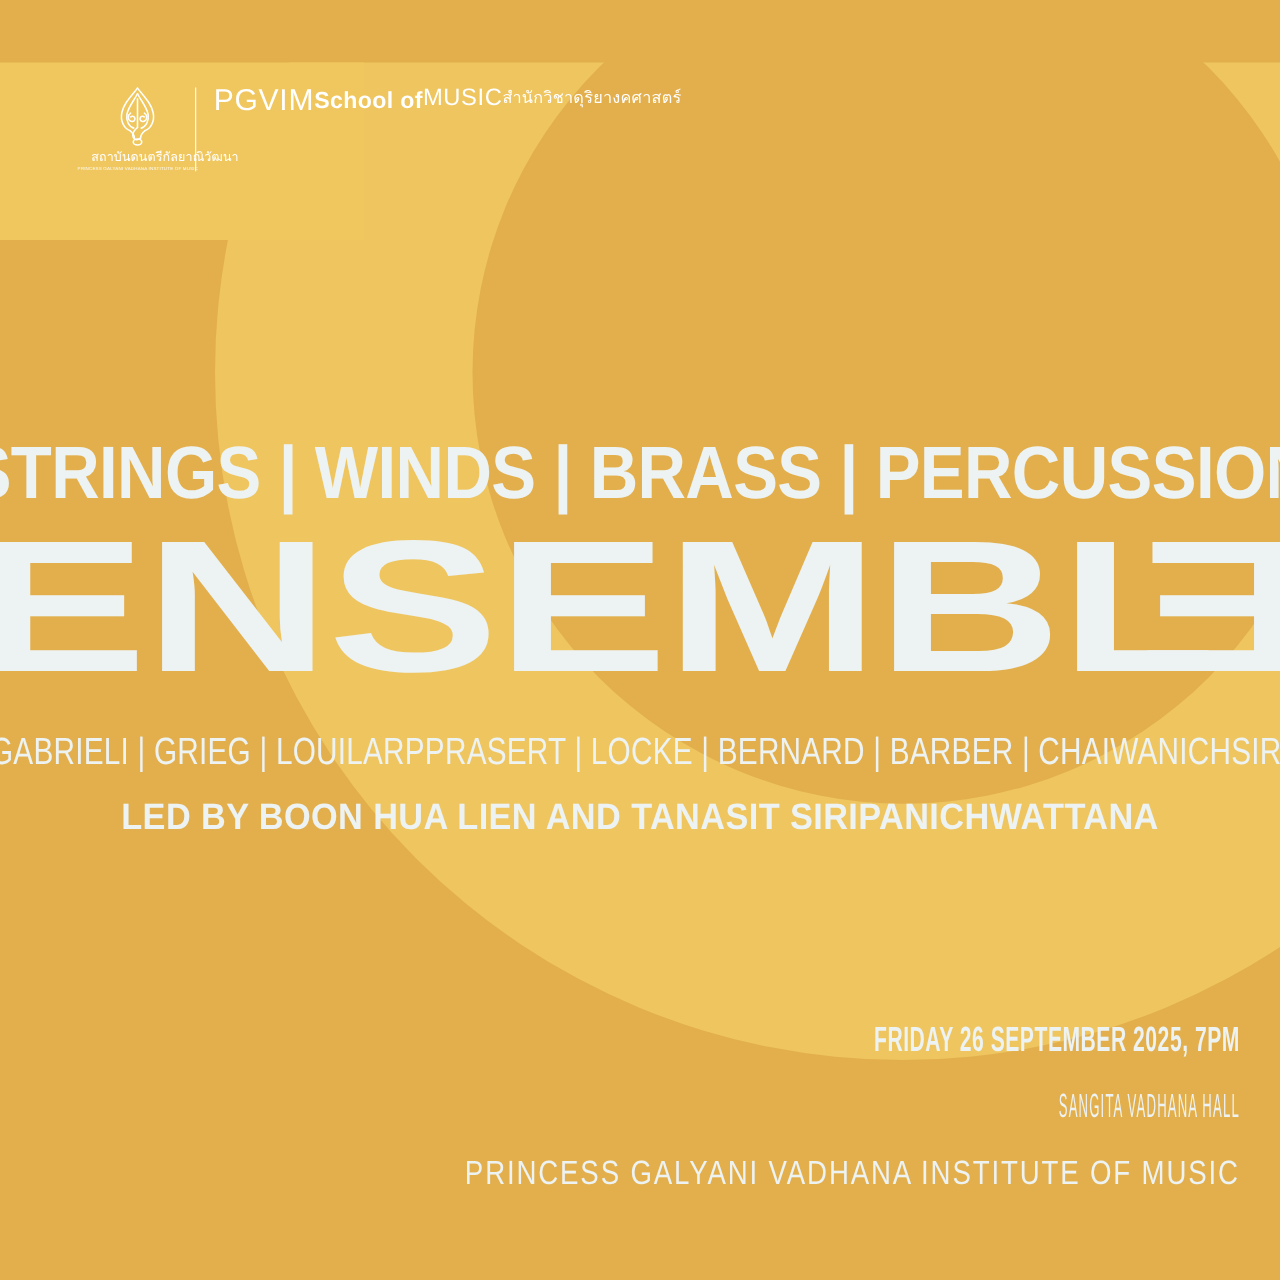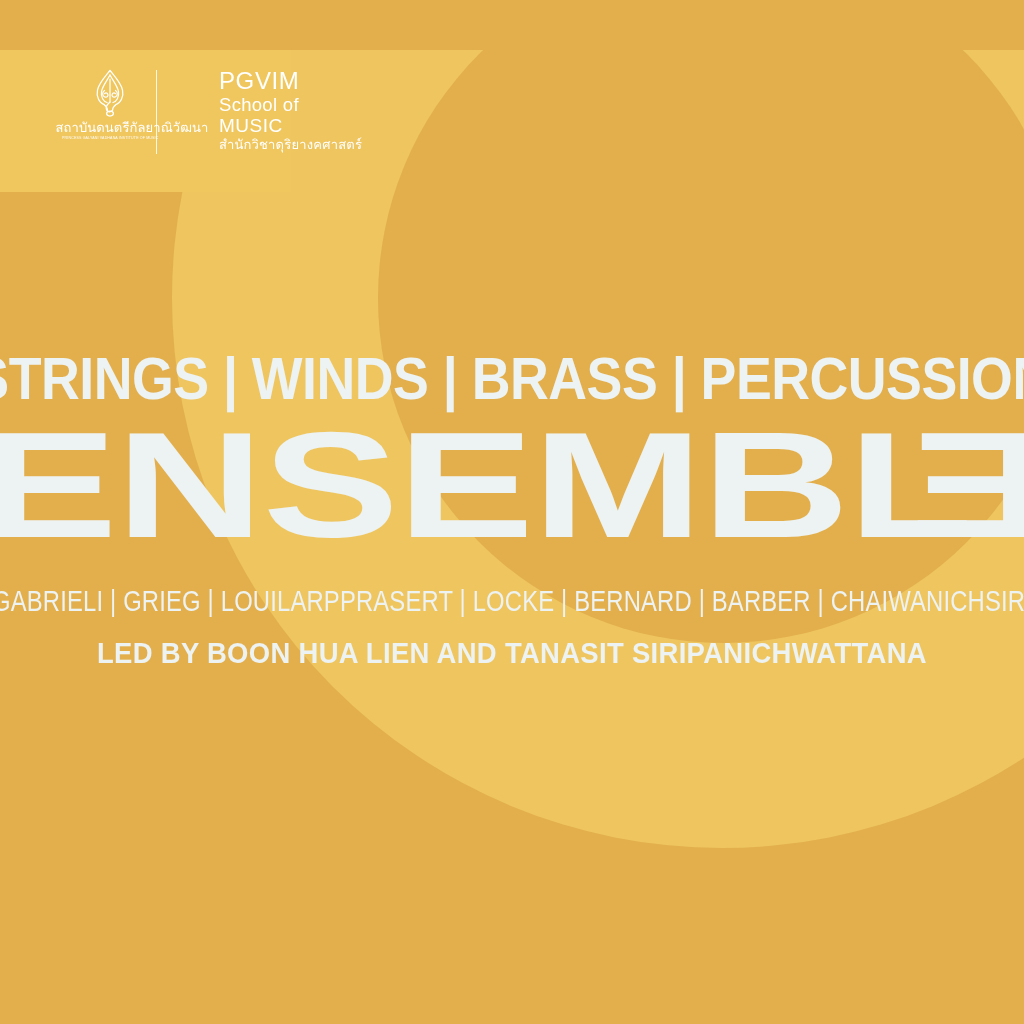--- a/index.html
+++ b/index.html
@@ -82,21 +82,21 @@
   }
 
   .logo-crest {
     width: 46px;
     height: 50px;
     display: block;
   }
 
   .logo-mark-th {
     margin-top: 3px;
-    font-size: 13px;
+    font-size: 10px;
     color: #FFFFFF;
     letter-spacing: .1px;
     white-space: nowrap;
     line-height: 1.15;
     text-align: center;
     margin-left: 44px;
   }
 
   .logo-mark-en {
     font-size: 3.5px;
@@ -111,39 +111,38 @@
 
   .logo-divider {
     width: 1px;
     align-self: stretch;
     margin: 2px 14px 0 10px;
     background: rgba(255,255,255,.85);
   }
 
   .logo-words {
     display: flex;
-    flex-direction: column;
+    flex-direction: row;
     padding-top: 1px;
-    margin-left: 48px;
   }
 
   .logo-pgvim {
     font-size: 24px;
     line-height: 1.04;
     color: #FFFFFF;
     letter-spacing: .6px;
     font-weight: 300;
   }
 
   .logo-school {
     font-size: 18.5px;
     line-height: 1.18;
     color: #FFFFFF;
     letter-spacing: .3px;
-    font-weight: 400;
+    font-weight: 700;
   }
 
   .logo-music {
     font-size: 19px;
     line-height: 1.06;
     color: #FFFFFF;
     letter-spacing: .5px;
     font-weight: 300;
   }
 
@@ -338,14 +337,19 @@
 
     <div class="composers" style="transform: translateX(-50%) scaleX(0.881765);">
       <span class="composers-inner">GABRIELI | GRIEG | LOUILARPPRASERT | LOCKE | BERNARD | BARBER | CHAIWANICHSIRI</span>
     </div>
 
     <div class="conductors" style="transform: translateX(-50%) scaleX(1.05554);">
       <span class="conductors-inner">LED BY BOON HUA LIEN AND TANASIT SIRIPANICHWATTANA</span>
     </div>
   </div>
 
+  <div class="event-details">
+    <div class="ev-date" style="transform-origin: right center; transform: scaleX(0.676187);"><span>FRIDAY 26 SEPTEMBER 2025, 7PM</span></div>
+    <div class="ev-venue" style="transform-origin: right center; transform: scaleX(0.438407);"><span>SANGITA VADHANA HALL</span></div>
+    <div class="ev-institute" style="transform-origin: right center; transform: scaleX(0.921398);"><span>PRINCESS GALYANI VADHANA INSTITUTE OF MUSIC</span></div>
+  </div>
 
 </div>
 
 </body></html>

